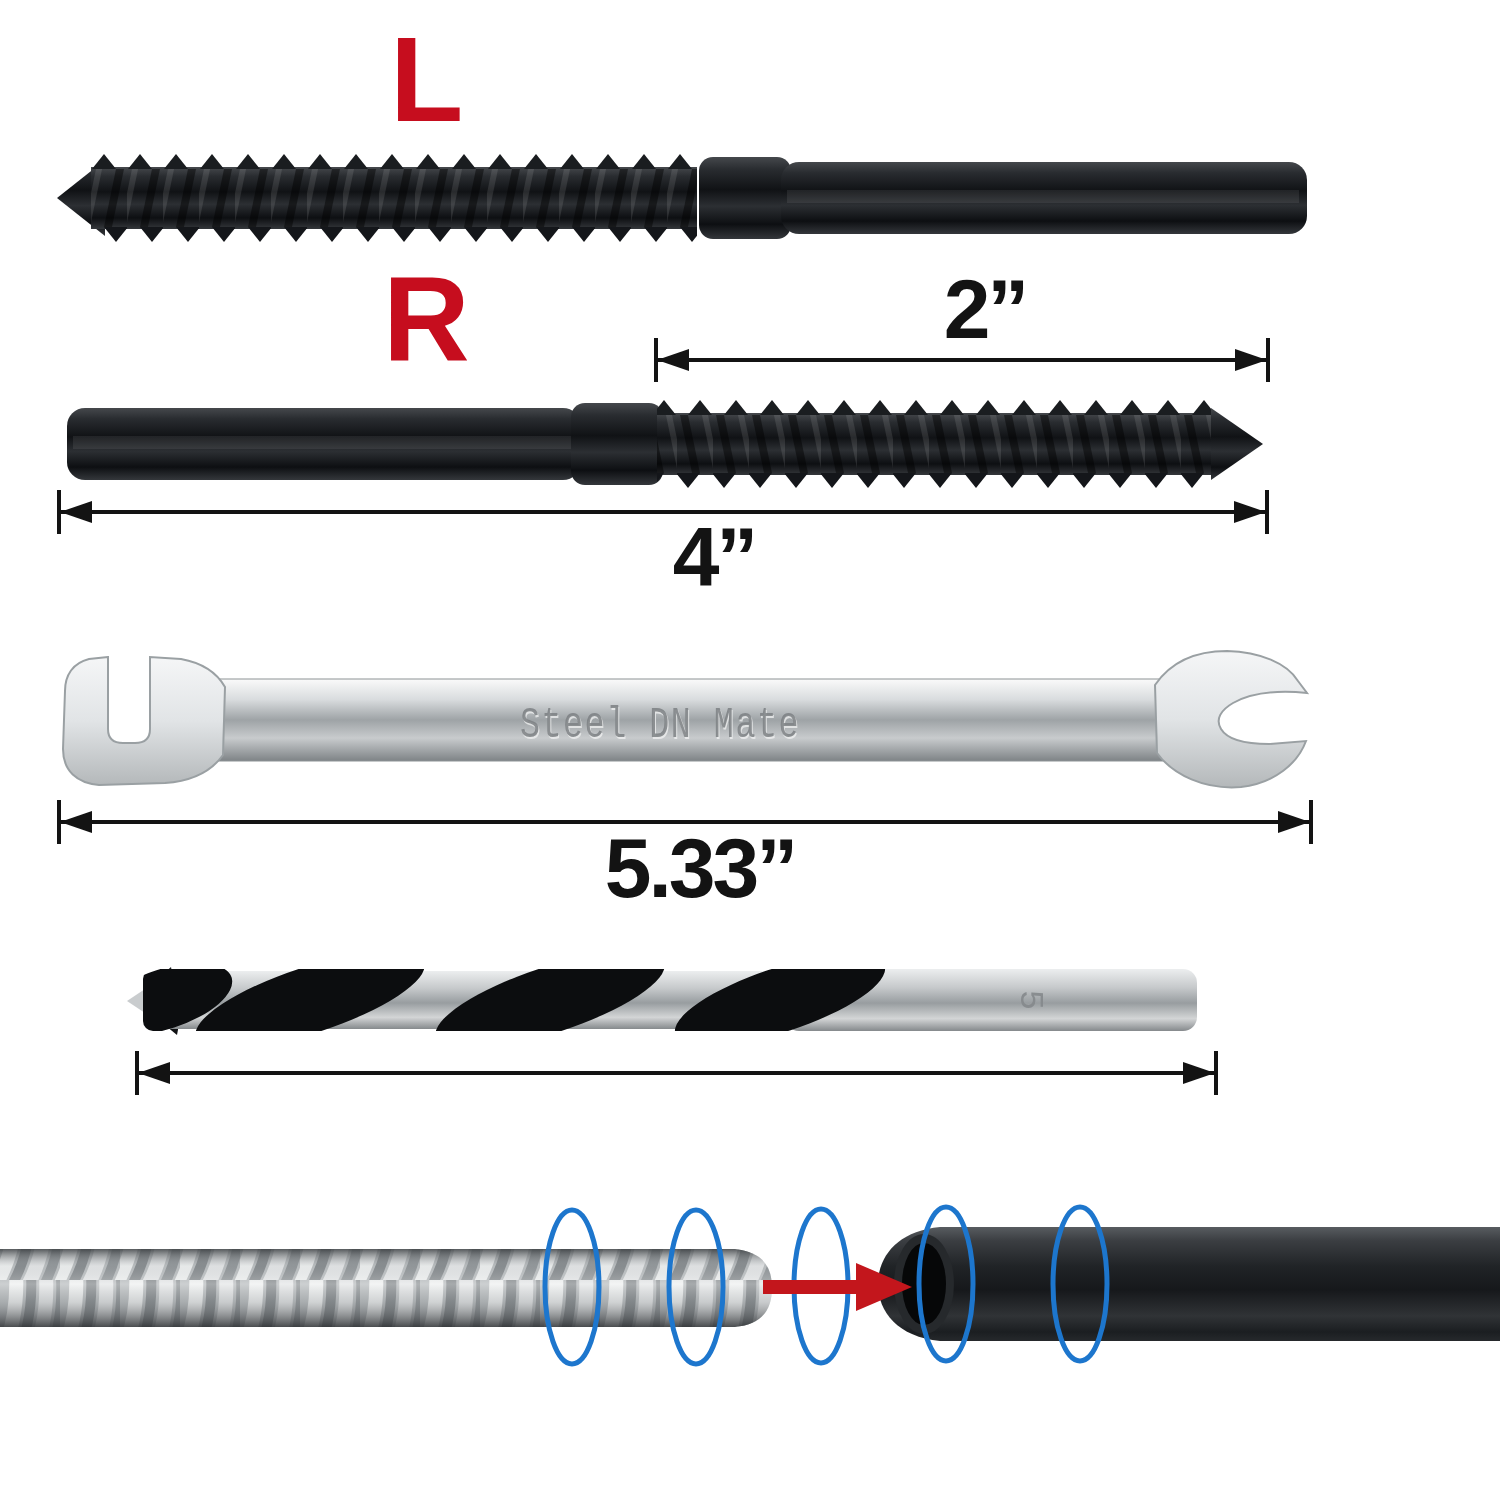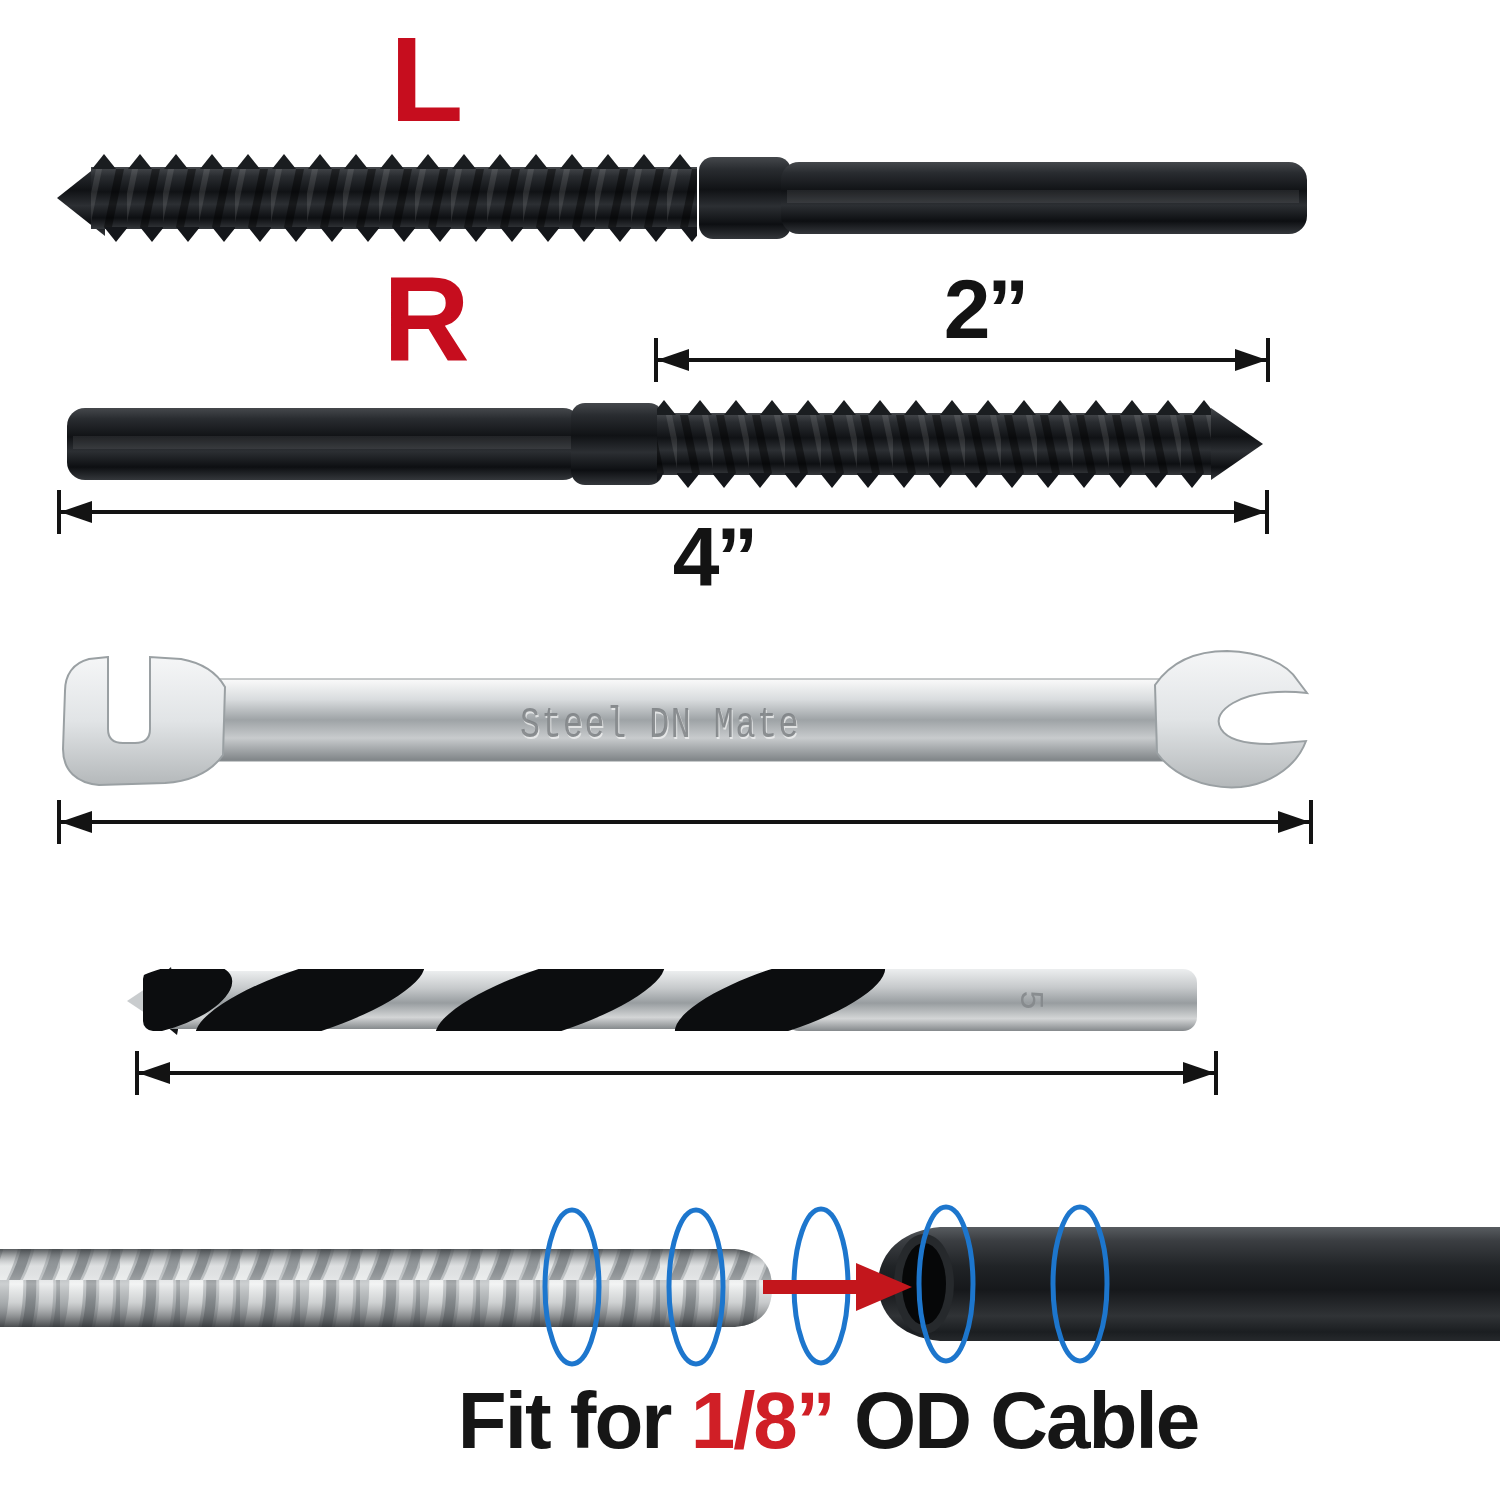--- a/index.html
+++ b/index.html
@@ -195,26 +195,24 @@
   </div>
   <div class="abs num" style="left:714px;top:515px">4”</div>
 
   <div class="dim" style="left:57px;top:822px;width:1256px">
     <span class="tick tick-l"></span>
     <span class="tick tick-r"></span>
     <span class="dline"></span>
     <span class="ah ah-l"></span>
     <span class="ah ah-r"></span>
   </div>
+  <div class="abs num" style="left:700px;top:826px">5.33”</div>
 
   <div class="dim" style="left:135px;top:1073px;width:1083px">
     <span class="tick tick-l"></span>
     <span class="tick tick-r"></span>
     <span class="dline"></span>
     <span class="ah ah-l"></span>
     <span class="ah ah-r"></span>
   </div>
 
-  <div class="caption">
-    <span class="cap-black">Fit for </span><span class="cap-red">1/8”</span><span class="cap-black"> OD Cable</span>
-  </div>
 
 </div>
 
 </body></html>

